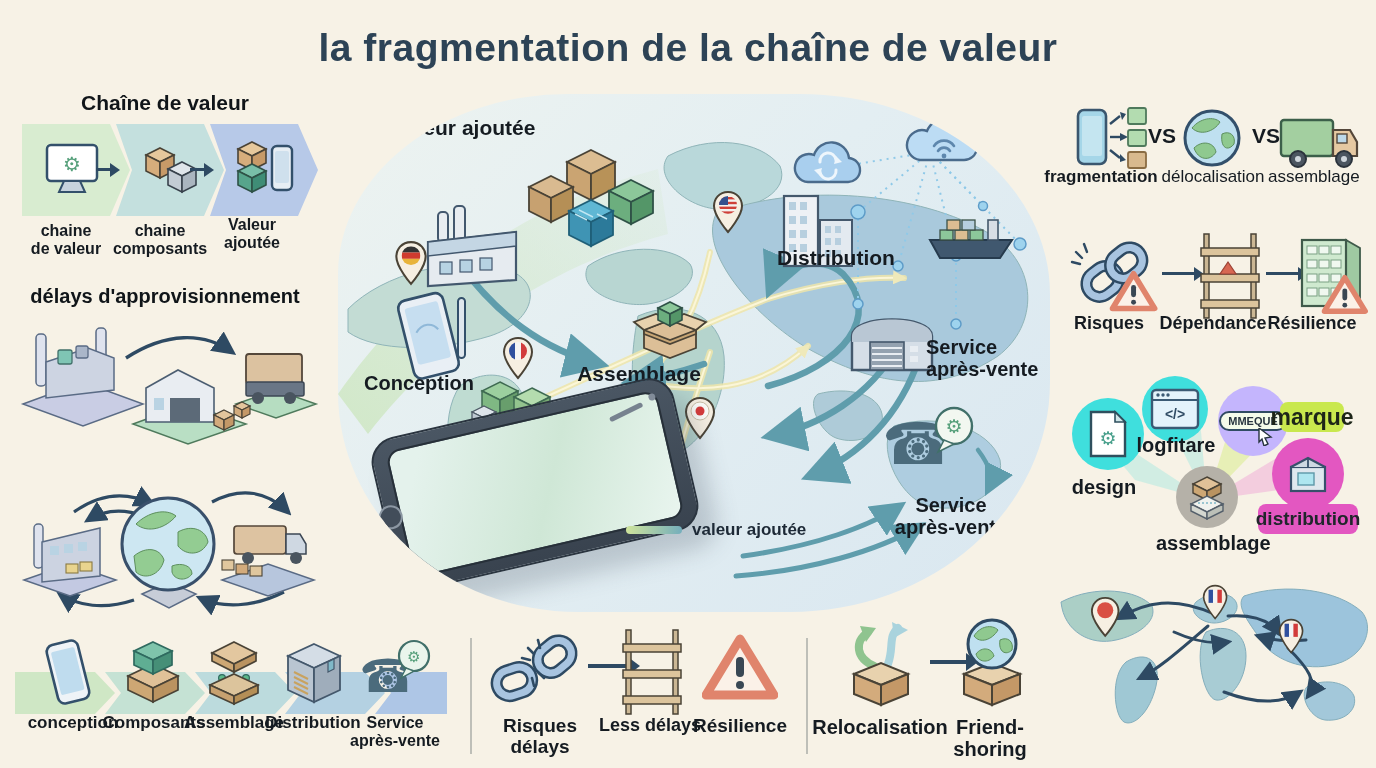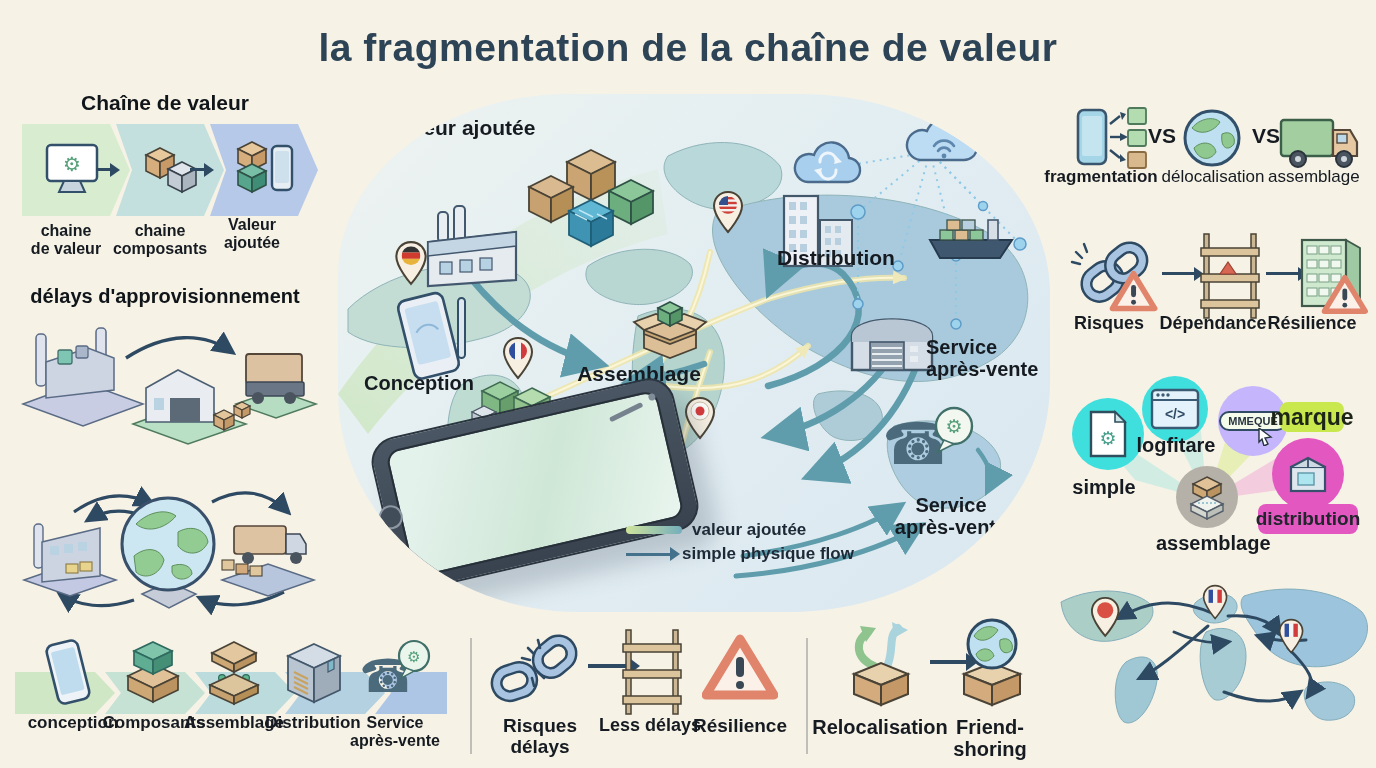--- a/index.html
+++ b/index.html
@@ -474,24 +474,20 @@
     </svg>
 
     <div class="lbl ml" style="left:548px;top:400px;width:130px;font-size:20px">Service
 après-vente</div>
 
     <div class="abs" style="left:288px;top:424px">
       <div class="legendrow">
         <span class="legendbar"></span>
         <span style="font-size:17px;font-weight:600;color:#1d2936">valeur ajoutée</span>
       </div>
-      <div class="legendrow">
-        <span class="cssarr" style="position:relative;display:inline-block;width:46px;color:#44728c"></span>
-        <span style="font-size:17px;font-weight:600;color:#1d2936">simple physique flow</span>
-      </div>
     </div>
   </div>
 
   <svg class="abs" style="left:1076px;top:106px" width="76" height="64" viewBox="0 0 76 64">
     <rect x="2" y="4" width="28" height="54" rx="6" fill="#a5d6e8" stroke="#3a566e" stroke-width="2.6"></rect>
     <rect x="6" y="10" width="20" height="40" rx="2" fill="#c4e5f0"></rect>
     <g stroke="#2e4a63" stroke-width="2.4" fill="none">
         <path d="M34 18 L44 10"></path>
         <path d="M34 31 L46 31"></path>
         <path d="M34 44 L44 52"></path>
@@ -587,21 +583,21 @@
     <polygon points="142,120 170,30 210,50" fill="rgba(200,232,80,0.32)"></polygon>
     <polygon points="142,120 225,70 250,105" fill="rgba(235,120,205,0.30)"></polygon>
   </svg>
   <div class="circle" style="left:1072px;top:398px;width:72px;height:72px;background:#3fdfdd">
     <svg width="44" height="50" viewBox="0 0 44 50">
       <path d="M5 3 L29 3 L39 13 L39 47 L5 47 Z" fill="#ffffff" stroke="#2f4f5e" stroke-width="2.4"></path>
       <path d="M29 3 L39 13 L29 13 Z" fill="#cfe6e8" stroke="#2f4f5e" stroke-width="1.6"></path>
       <text x="22" y="36" text-anchor="middle" font-size="19" fill="#49a08c">⚙</text>
     </svg>
   </div>
-  <div class="lbl" style="left:1058px;top:476px;width:92px;font-size:20px">simple</div>
+  <div class="lbl" style="left:1058px;top:476px;width:92px;font-size:20px">design</div>
 
   <div class="circle" style="left:1142px;top:376px;width:66px;height:66px;background:#3fdfdd">
     <svg width="50" height="42" viewBox="0 0 50 42">
       <rect x="2" y="2" width="46" height="38" rx="4" fill="#e4f3fb" stroke="#3b5a74" stroke-width="2.4"></rect>
       <path d="M2 12 L48 12" stroke="#3b5a74" stroke-width="2"></path>
       <circle cx="8" cy="7" r="1.7" fill="#3b5a74"></circle>
         <circle cx="13" cy="7" r="1.7" fill="#3b5a74"></circle>
         <circle cx="18" cy="7" r="1.7" fill="#3b5a74"></circle>
       <text x="25" y="31" text-anchor="middle" font-size="14" font-weight="bold" fill="#2e4a63">&lt;/&gt;</text>
     </svg>

